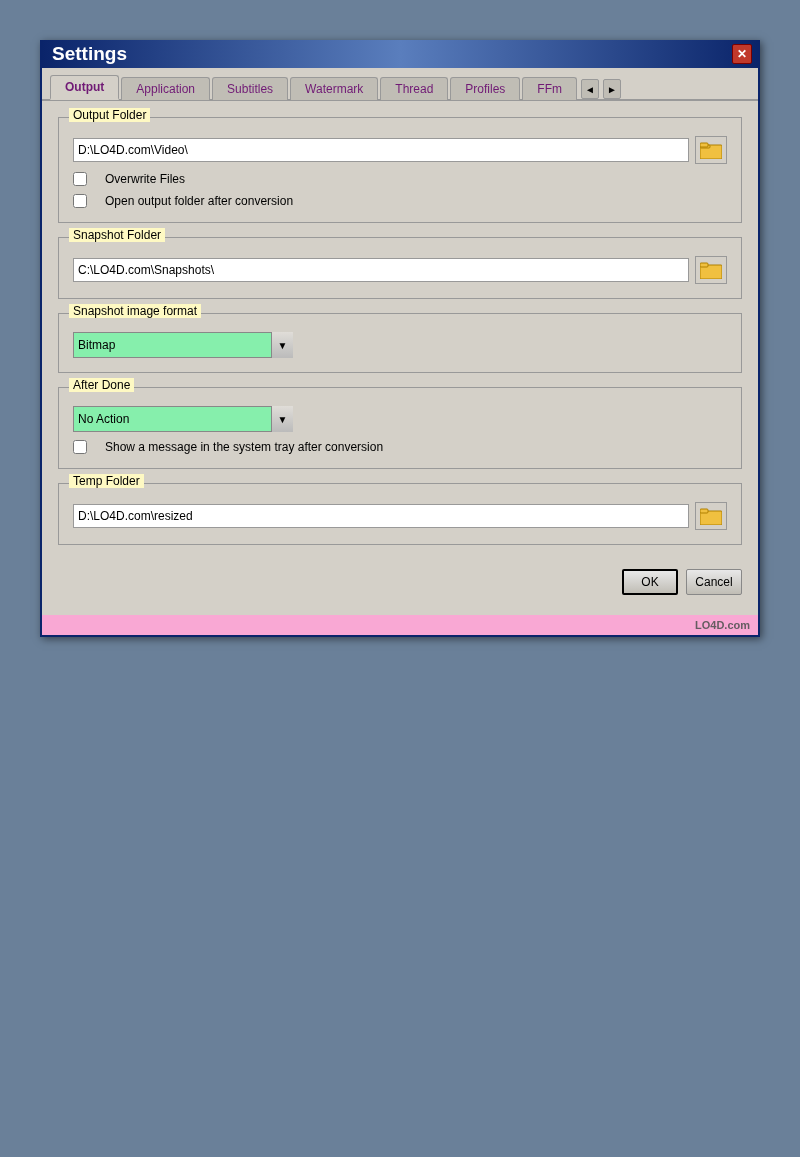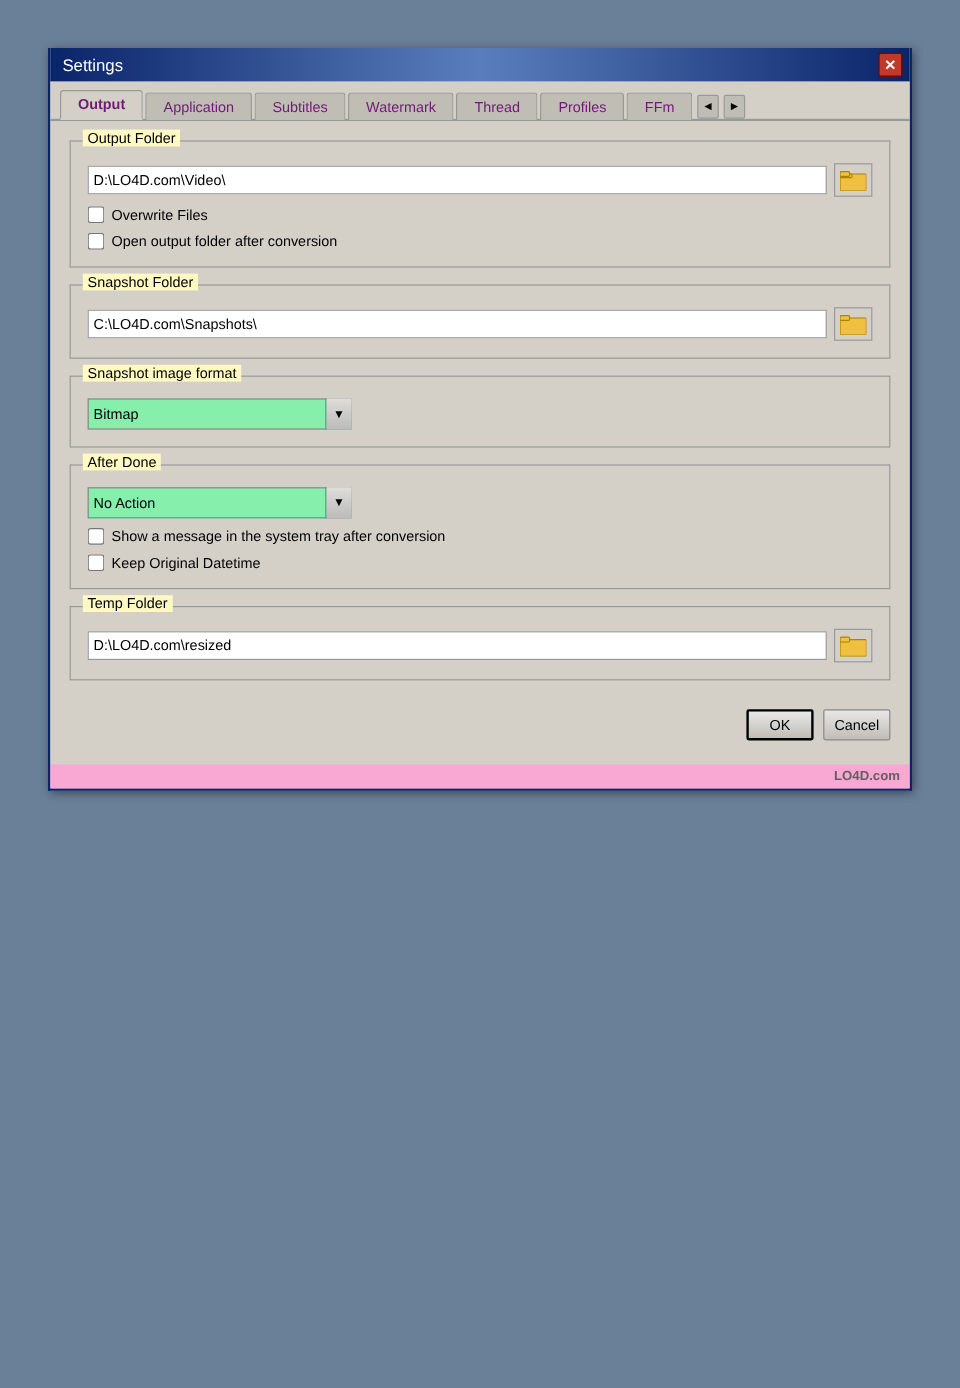--- a/index.html
+++ b/index.html
@@ -27,22 +27,22 @@
       height: 28px;
       display: flex;
       align-items: center;
       justify-content: space-between;
       padding: 0 6px;
       user-select: none;
     }
 
     .title-bar-text {
       color: white;
-      font-weight: normal;
-      font-size: 14px;
+      font-weight: bold;
+      font-size: 19px;
       padding-left: 4px;
     }
 
     .close-btn {
       width: 20px;
       height: 20px;
       background: #c0392b;
       border: 1px solid #7a0000;
       color: white;
       font-weight: bold;
@@ -148,21 +148,21 @@
       cursor: pointer;
       display: flex;
       align-items: center;
       justify-content: center;
       font-size: 16px;
     }
 
     .checkbox-row {
       display: flex;
       align-items: center;
-      gap: 6px;
+      gap: 18px;
       margin-top: 8px;
       font-size: 12px;
     }
 
     .checkbox-row input[type="checkbox"] {
       width: 14px;
       height: 14px;
       cursor: pointer;
     }
 
@@ -333,24 +333,20 @@
               <option>Sleep</option>
               <option>Exit</option>
             </select>
             <div class="select-arrow">▼</div>
           </div>
         </div>
         <div class="checkbox-row">
           <input type="checkbox" style="">
           <label>Show a message in the system tray after conversion</label>
         </div>
-        <div class="checkbox-row">
-          <input type="checkbox" style="">
-          <label>Keep Original Datetime</label>
-        </div>
       </div>
     </div>
 
     <div class="group-box">
       <span class="group-label">Temp Folder</span>
       <div class="group-inner">
         <div class="folder-row">
           <input type="text" class="folder-input" value="D:\LO4D.com\resized" style="">
           <button class="folder-btn">
             <svg class="folder-svg" viewBox="0 0 22 18">

